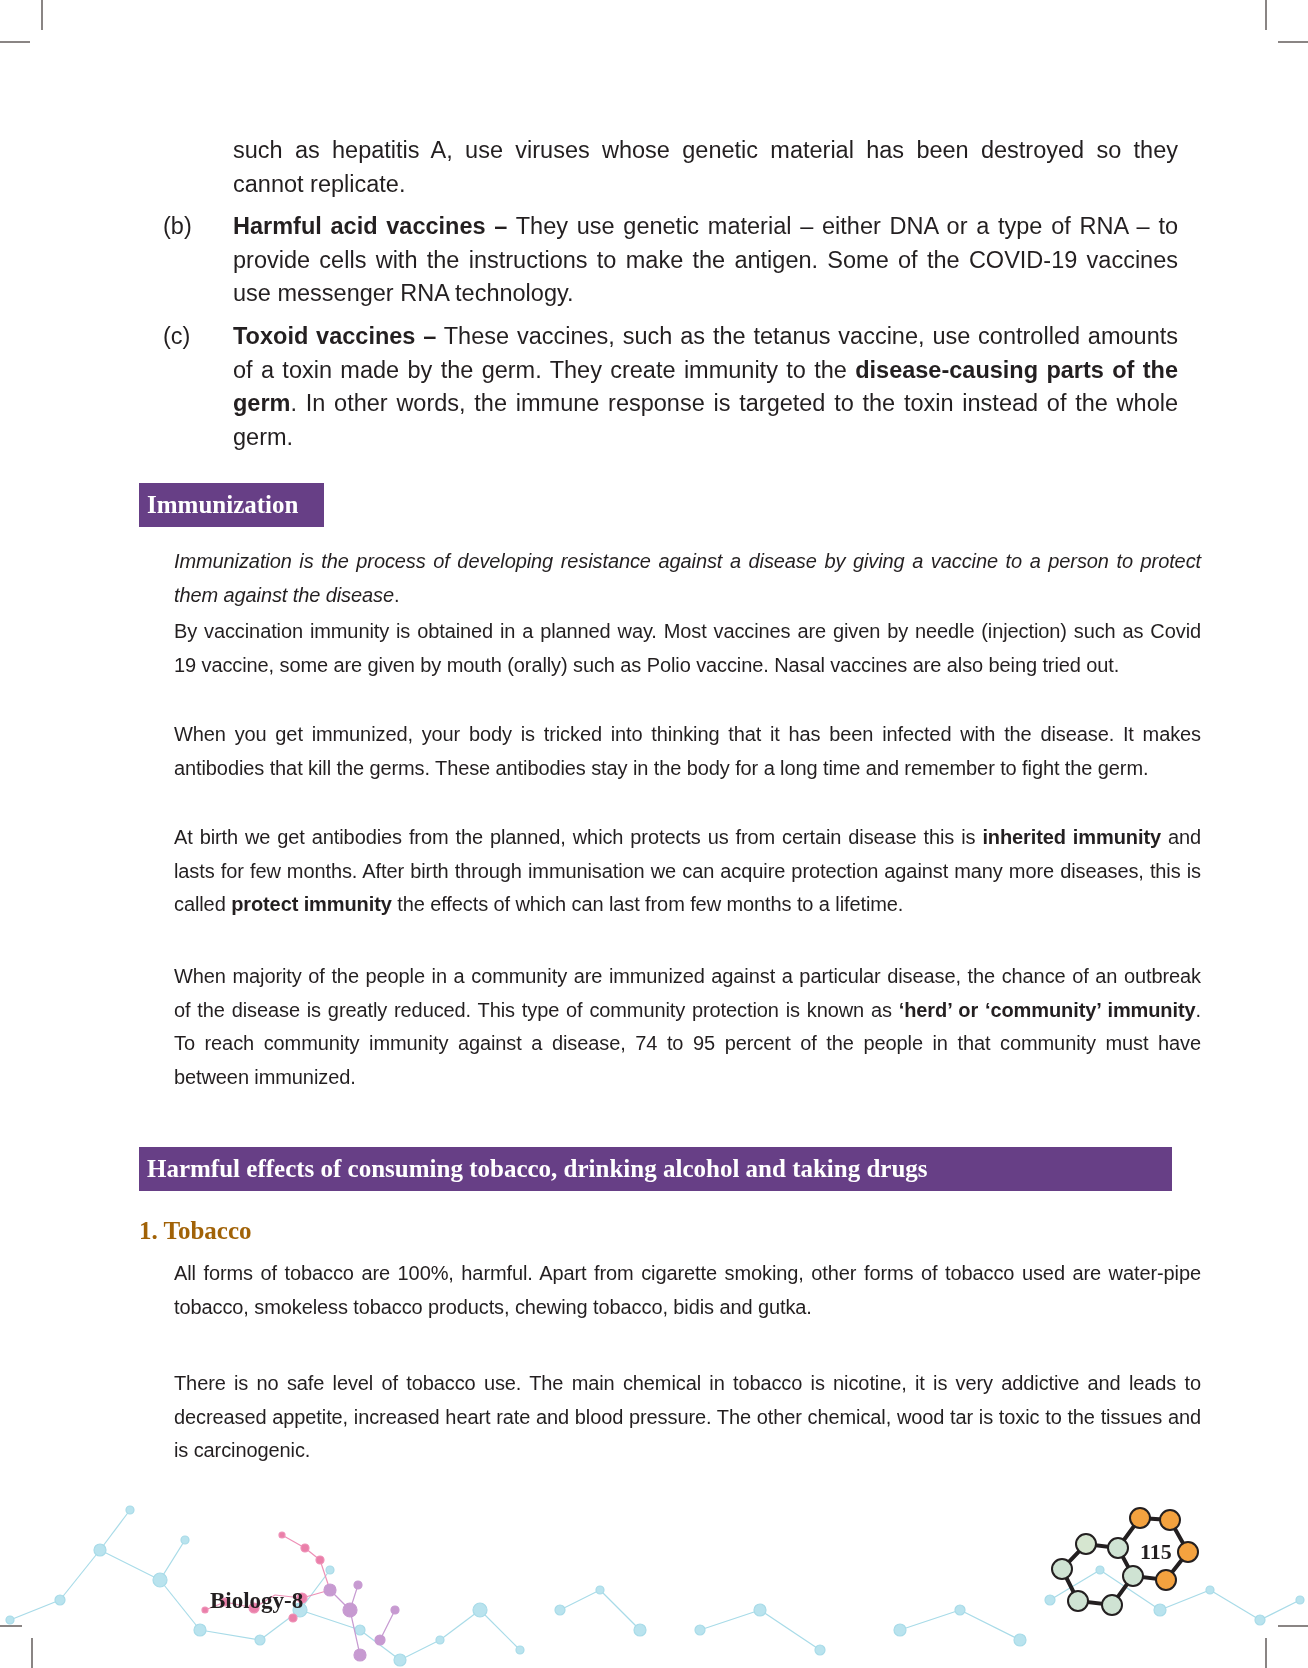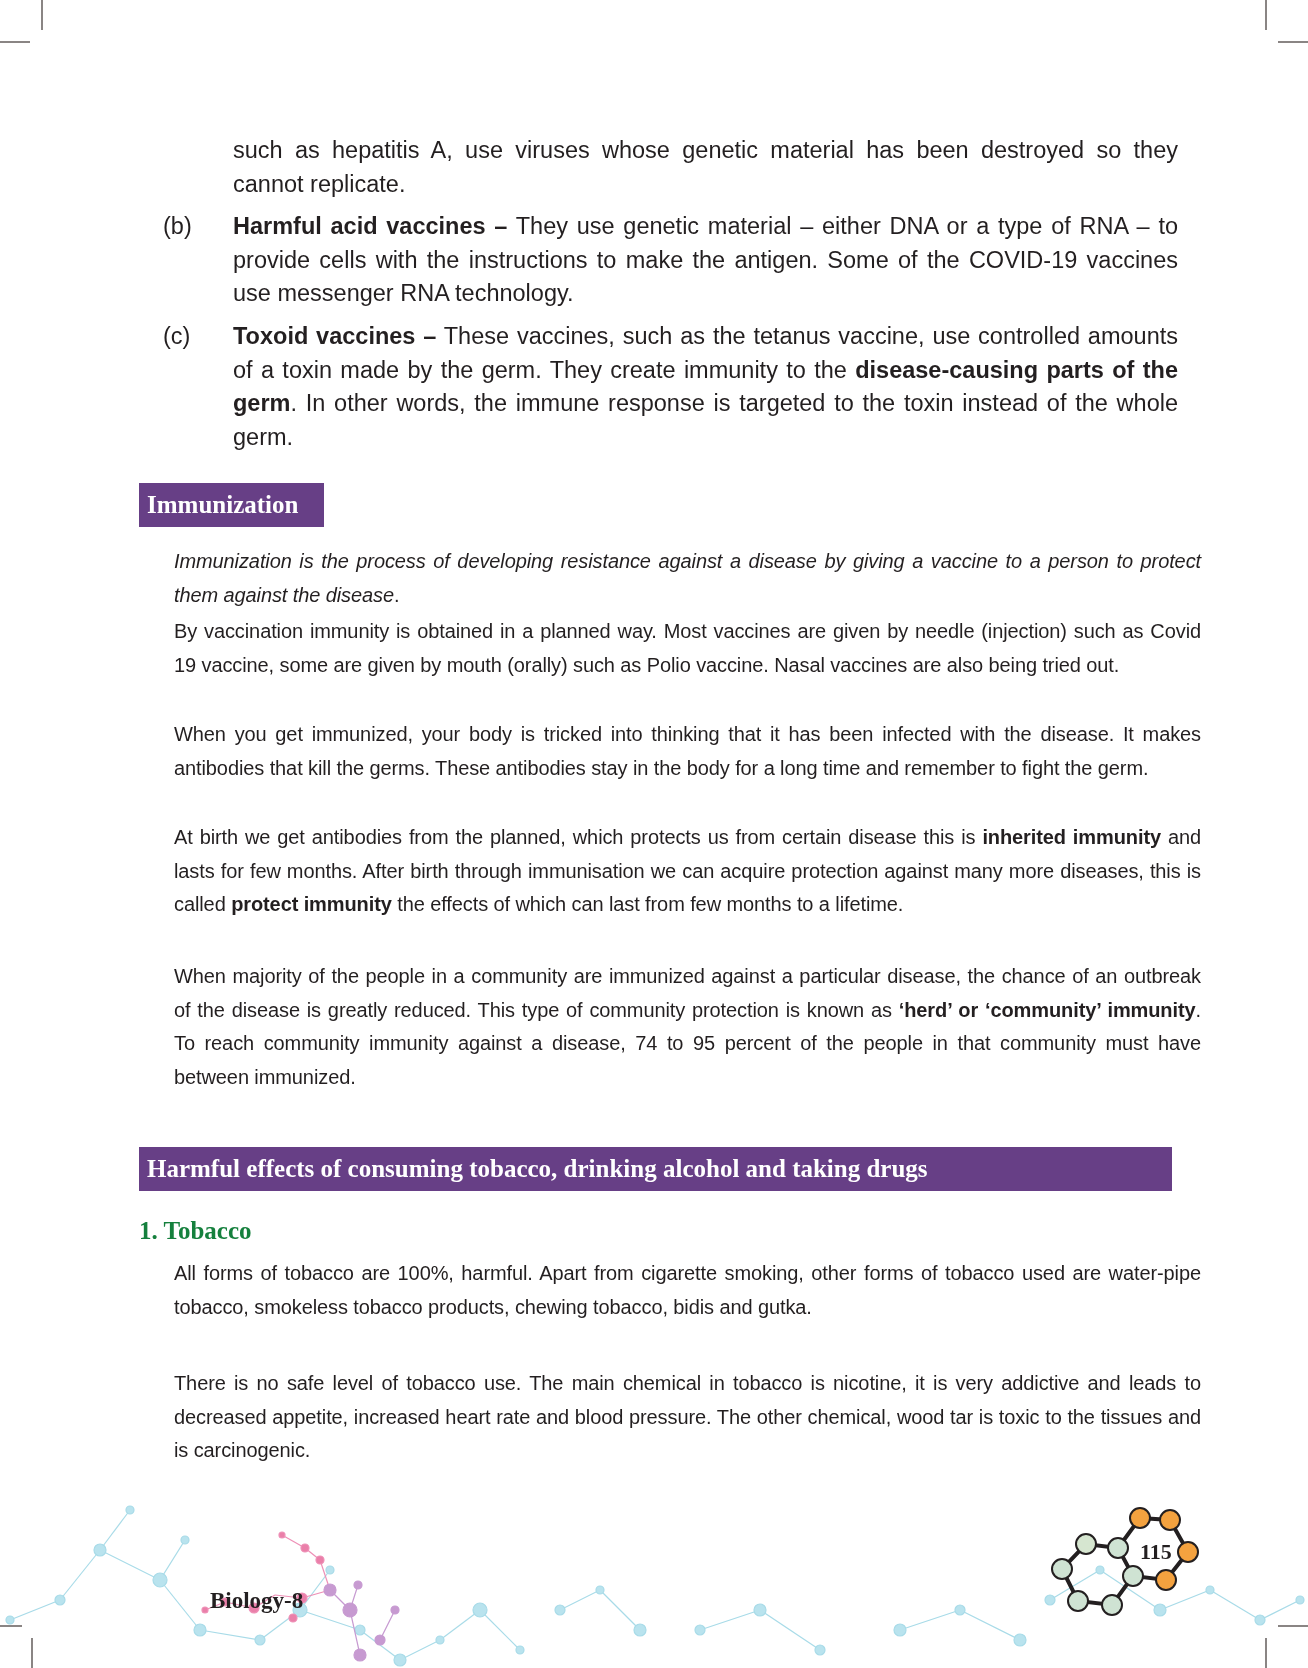--- a/index.html
+++ b/index.html
@@ -28,21 +28,21 @@
   .bar {
     position: absolute; left: 0; height: 44px;
     background: #673f86; color: #fff;
     font-family: "Liberation Serif", "DejaVu Serif", serif;
     font-weight: bold; font-size: 25px; line-height: 44px;
     padding: 0 8px; box-sizing: border-box; white-space: nowrap;
   }
   .subhead {
     position: absolute; left: 0;
     font-family: "Liberation Serif", "DejaVu Serif", serif;
-    font-weight: bold; font-size: 25px; color: #15803d;
+    font-weight: bold; font-size: 25px; color: #a16207;
   }
   b { font-weight: bold; }
   i { font-style: italic; }
   .footer-label {
     position: absolute; left: 210px; top: 1588px;
     font-family: "Liberation Serif", "DejaVu Serif", serif;
     font-weight: bold; font-size: 23px; color: #231f20;
   }
   .pagenum {
     position: absolute; left: 1134px; top: 1539px;

